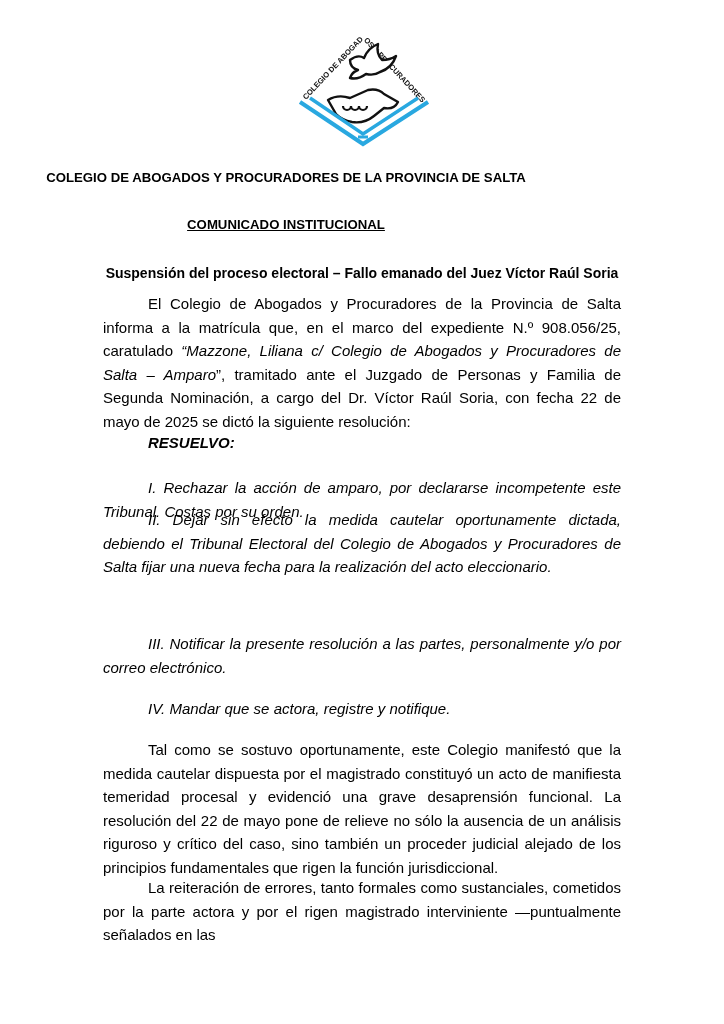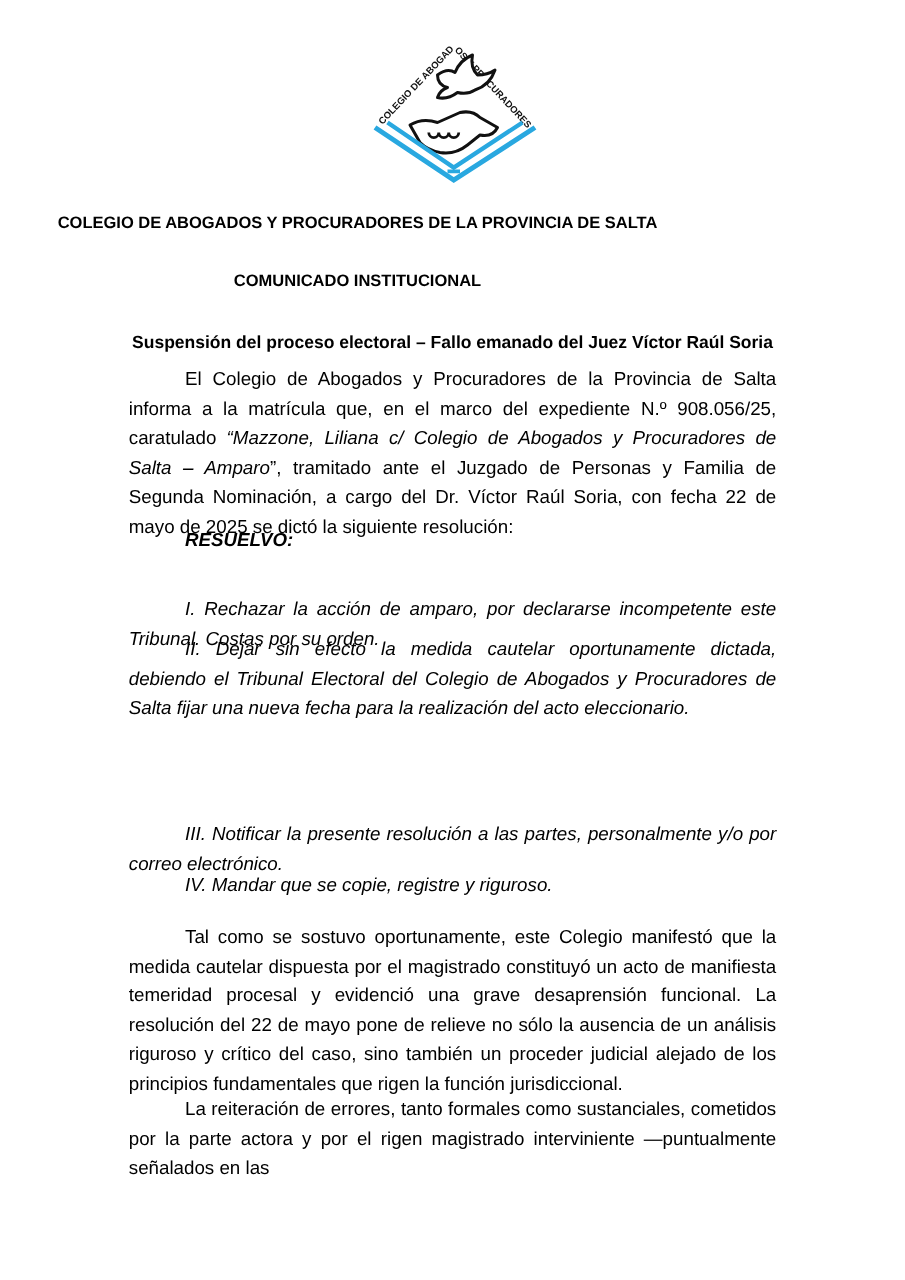--- a/index.html
+++ b/index.html
@@ -29,28 +29,28 @@
     <path d="M40 88 q10 -6 22 -2 l18 -8 q10 -2 16 4 l14 8 q-4 8 -14 6 l-10 8 q-10 8 -22 6 q-10 -2 -16 -8 z" fill="#fff" stroke="#111" stroke-width="2.4" stroke-linejoin="round"></path>
     <path d="M55 94 a4 4 0 1 0 8 0 a4 4 0 1 0 8 0 a4 4 0 1 0 8 0" fill="none" stroke="#111" stroke-width="2.2"></path>
 
     <path d="M12 90 L75 132 L140 90" fill="none" stroke="#29a8e0" stroke-width="4"></path>
     <path d="M22 86 L75 122 L130 86" fill="none" stroke="#29a8e0" stroke-width="3.5"></path>
     <line x1="70" y1="125" x2="80" y2="125" stroke="#29a8e0" stroke-width="3"></line>
   </svg>
 </div>
 
 <div class="heading" style="top:170px;">COLEGIO DE ABOGADOS Y PROCURADORES DE LA PROVINCIA DE SALTA</div>
-<div class="heading" style="top:217px;">COMUNICADO INSTITUCIONAL</div>
+<div class="heading" style="top:217px;text-decoration:underline;">COMUNICADO INSTITUCIONAL</div>
 <div class="subtitle" style="top:265px;">Suspensión del proceso electoral – Fallo emanado del Juez Víctor Raúl Soria</div>
 
 <div class="para indent" style="top:292px;">
   <span>El Colegio de Abogados y Procuradores de la Provincia de Salta informa a la matrícula que, en el marco del expediente N.º 908.056/25, caratulado </span><span class="it">“Mazzone, Liliana c/ Colegio de Abogados y Procuradores de Salta – Amparo</span><span>”, tramitado ante el Juzgado de Personas y Familia de Segunda Nominación, a cargo del Dr. Víctor Raúl Soria, con fecha 22 de mayo de 2025 se dictó la siguiente resolución:</span>
 </div>
 
-<div class="para indent bi" style="top:421px;">RESUELVO:</div>
+<div class="para indent bi" style="top:431px;">RESUELVO:</div>
 
 <div class="para indent it" style="top:476px;">I. Rechazar la acción de amparo, por declararse incompetente este Tribunal. Costas por su orden.</div>
 <div class="para indent it" style="top:508px;">II. Dejar sin efecto la medida cautelar oportunamente dictada, debiendo el Tribunal Electoral del Colegio de Abogados y Procuradores de Salta fijar una nueva fecha para la realización del acto eleccionario.</div>
-<div class="para indent it" style="top:656px;">III. Notificar la presente resolución a las partes, personalmente y/o por correo electrónico.</div>
-<div class="para indent it" style="top:697px;">IV. Mandar que se copie, registre y riguroso.</div>
+<div class="para indent it" style="top:632px;">III. Notificar la presente resolución a las partes, personalmente y/o por correo electrónico.</div>
+<div class="para indent it" style="top:697px;">IV. Mandar que se actora, registre y notifique.</div>
 
 <div class="para indent" style="top:738px;">Tal como se sostuvo oportunamente, este Colegio manifestó que la medida cautelar dispuesta por el magistrado constituyó un acto de manifiesta temeridad procesal y evidenció una grave desaprensión funcional. La resolución del 22 de mayo pone de relieve no sólo la ausencia de un análisis riguroso y crítico del caso, sino también un proceder judicial alejado de los principios fundamentales que rigen la función jurisdiccional.</div>
 <div class="para indent" style="top:876px;">La reiteración de errores, tanto formales como sustanciales, cometidos por la parte actora y por el rigen magistrado interviniente —puntualmente señalados en las</div>
 
 </body></html>

